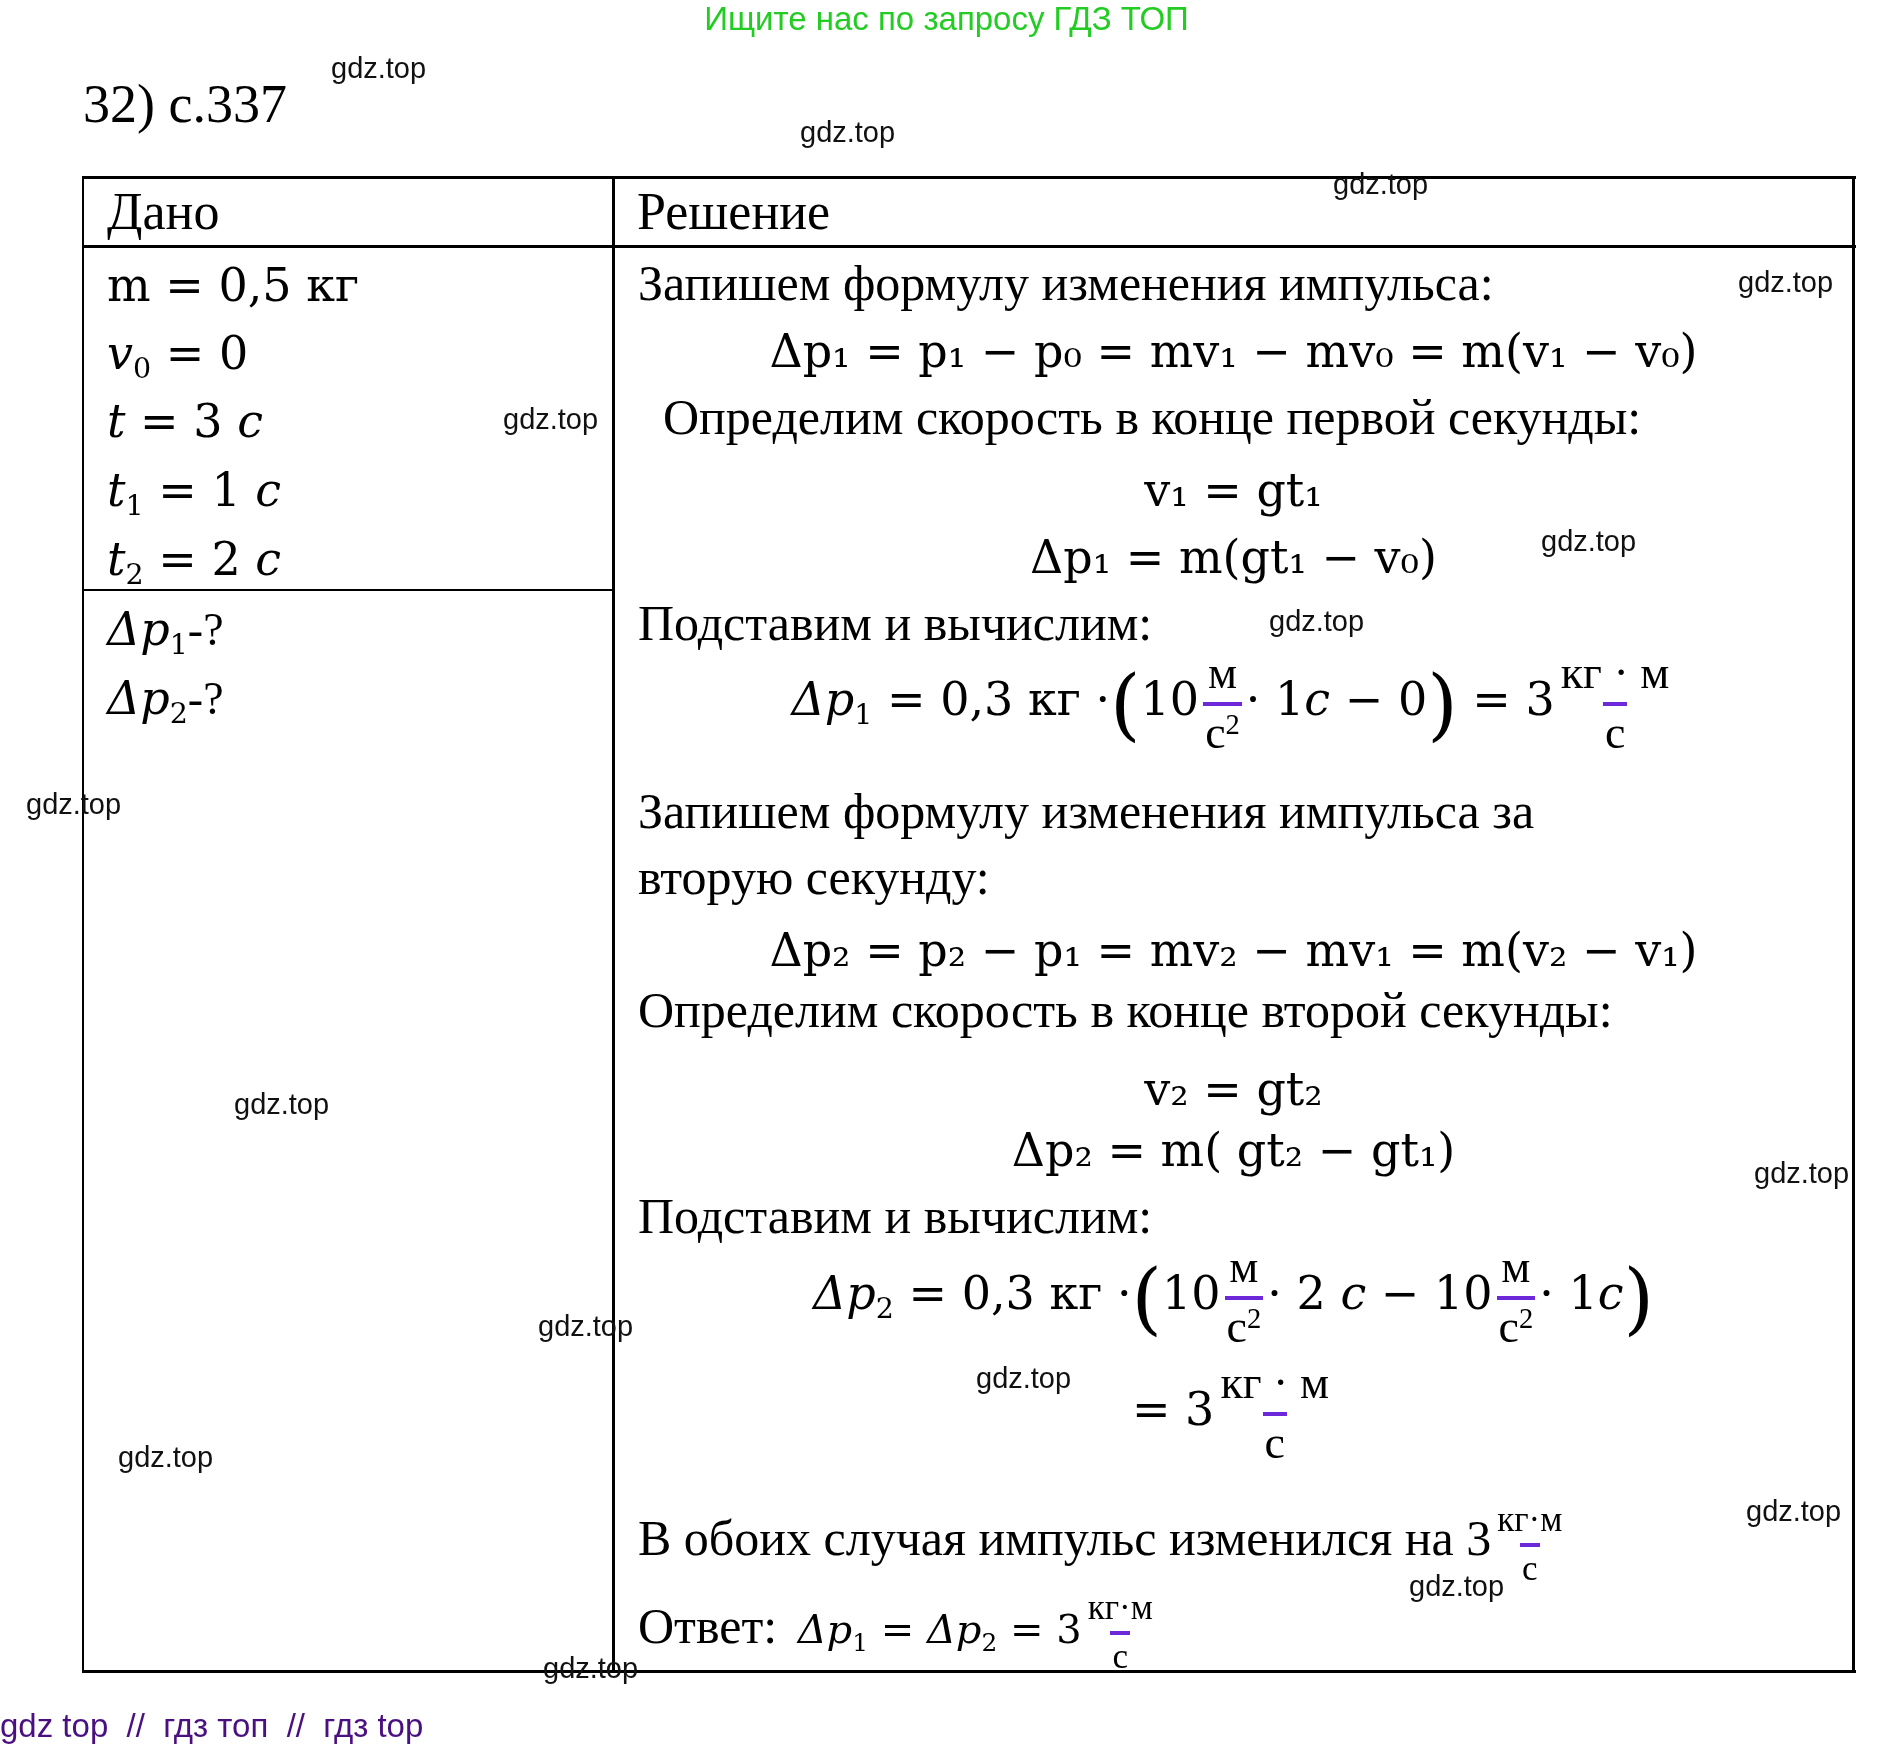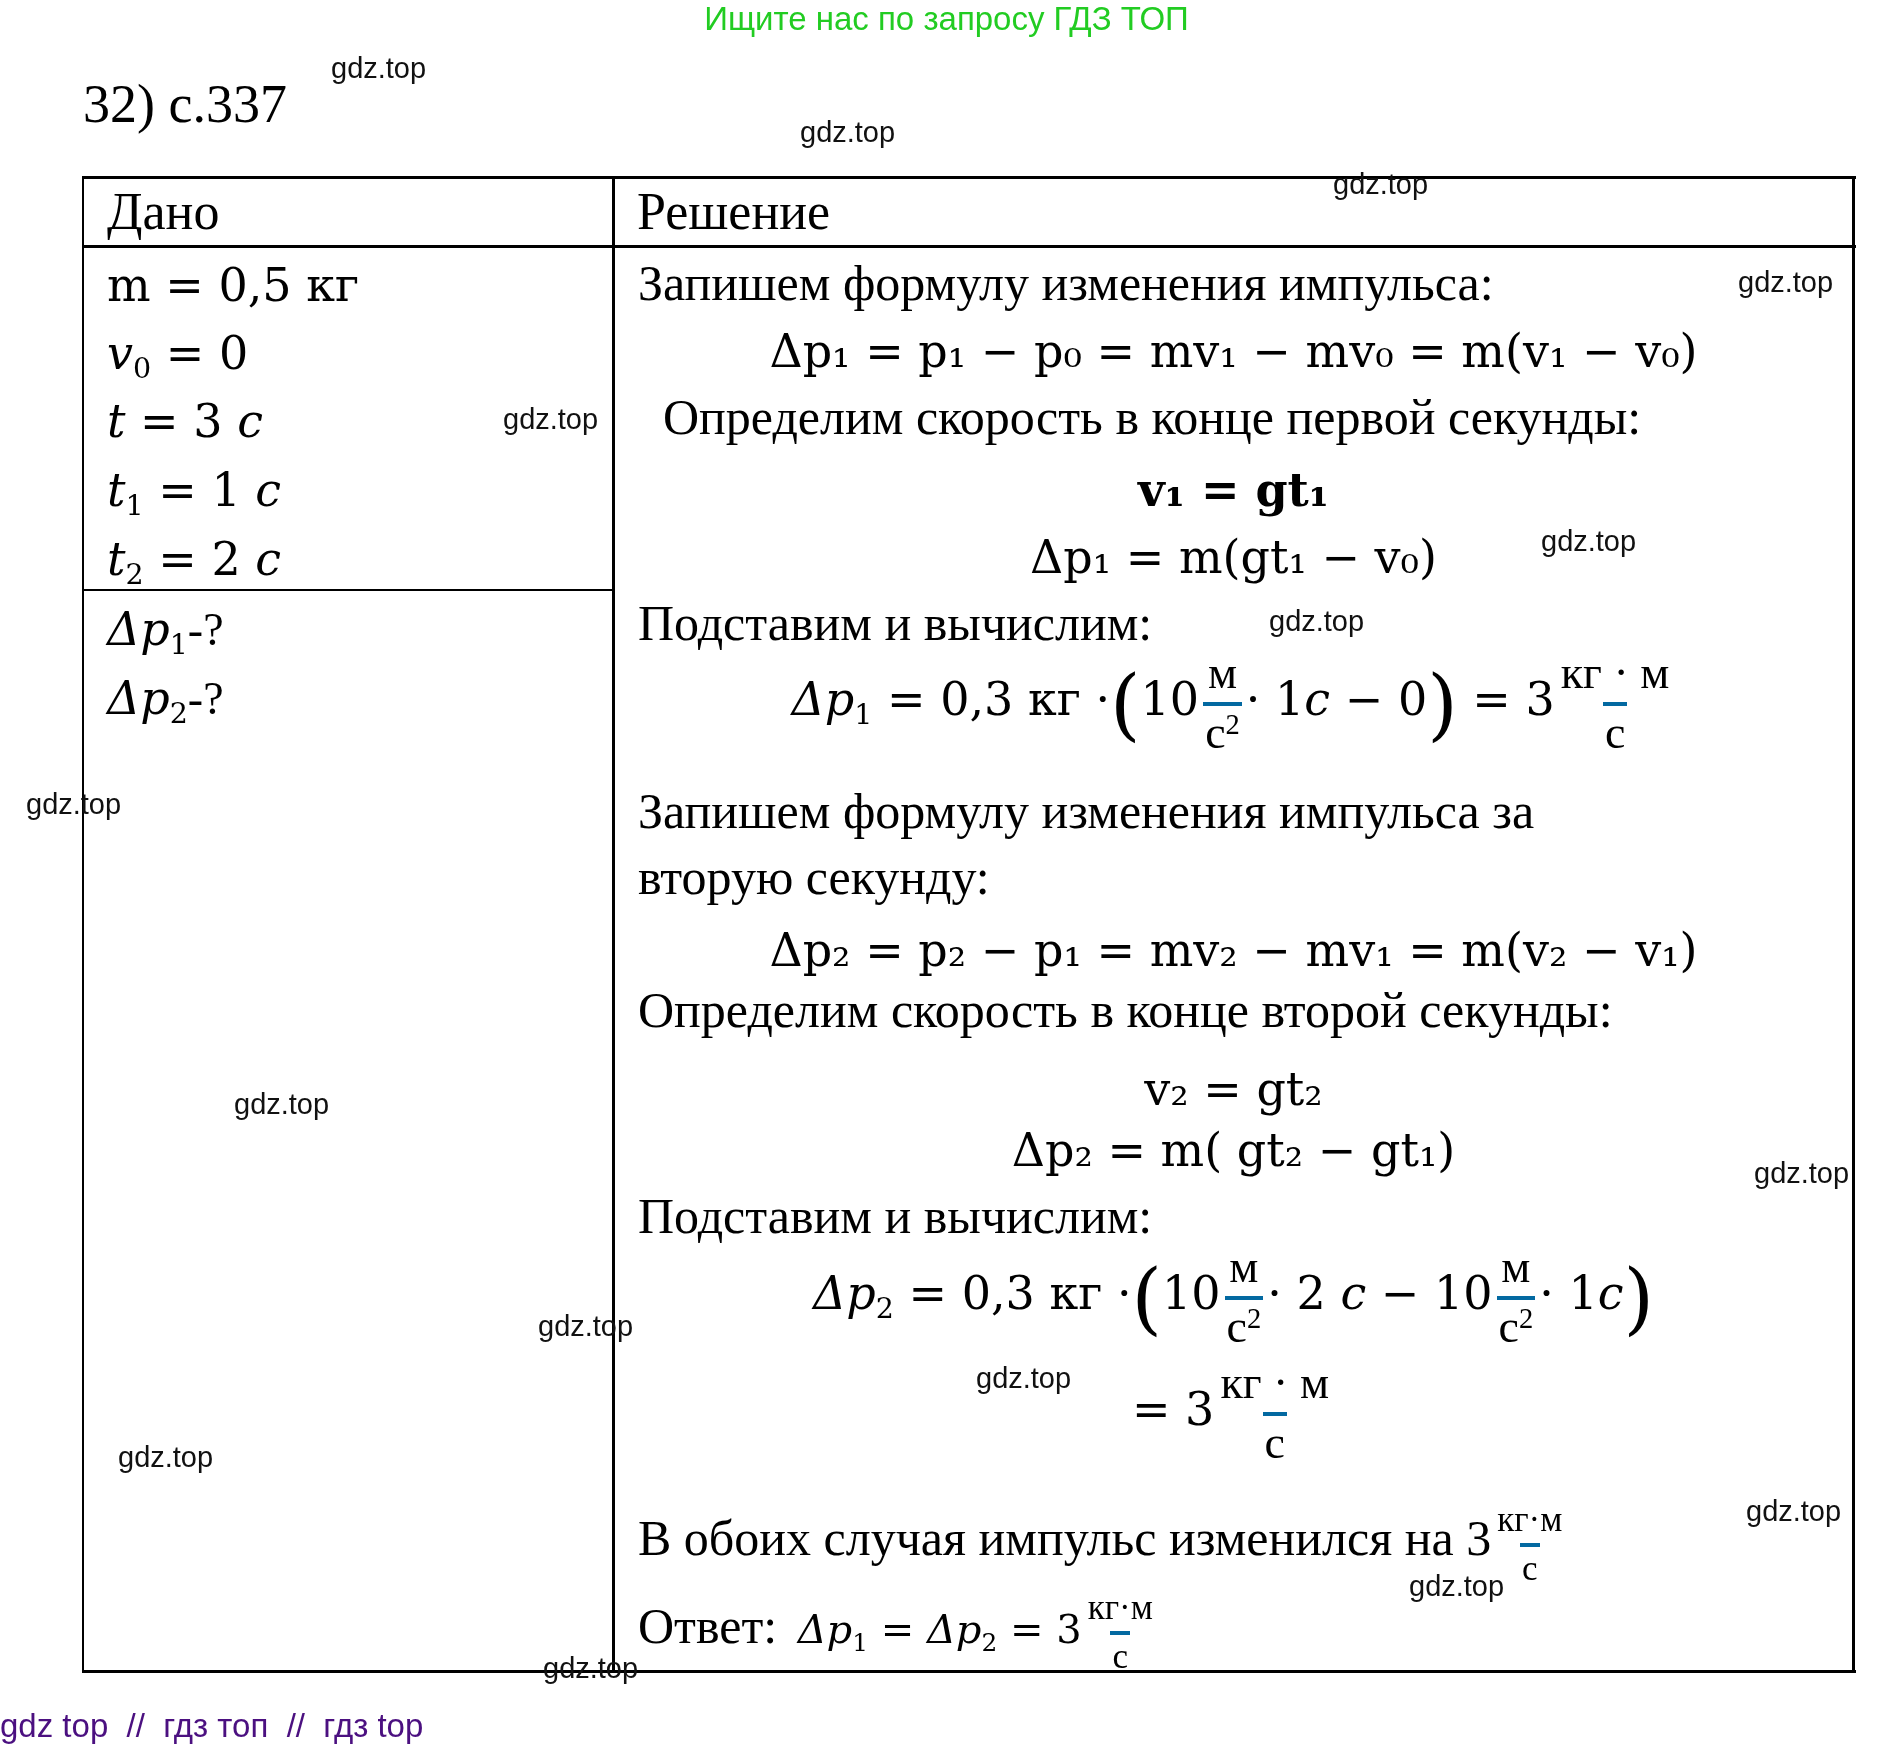--- a/index.html
+++ b/index.html
@@ -14,21 +14,21 @@
   .wm{font-size:29px;line-height:32px;color:#111;}
   .tbl-border{position:absolute;background:#000;}
   .hdr{font-size:52px;line-height:60px;}
   .txt{font-size:50px;line-height:58px;}
   .eq{font-size:46px;line-height:58px;}
   .eq i{font-style:italic;}
   .eq sub{font-size:0.62em;vertical-align:-0.32em;line-height:0;}
   .eq sup{font-size:0.62em;vertical-align:0.5em;line-height:0;}
   .frac{display:inline-flex;flex-direction:column;align-items:center;vertical-align:middle;line-height:1;margin:0 4px;}
   .frac .num{padding:0 2px 6px 2px;font-family:"Liberation Serif","DejaVu Serif",serif;}
-  .frac .den{border-top:4px solid #0369a1;padding:4px 2px 0 2px;font-family:"Liberation Serif","DejaVu Serif",serif;}
+  .frac .den{border-top:4px solid #6d28d9;padding:4px 2px 0 2px;font-family:"Liberation Serif","DejaVu Serif",serif;}
   .frac.small{font-size:0.7em;}
   .paren{font-size:1.7em;vertical-align:-0.2em;font-weight:200;}
   .center{position:absolute;left:613px;width:1241px;text-align:center;}
 </style>
 </head>
 <body>
 
 <div id="promo" class="abs sans">Ищите нас по запросу ГДЗ ТОП</div>
 
 <div id="title" class="abs serif">32) с.337</div>
@@ -66,21 +66,21 @@
   <i>Δp</i><sub>1</sub><span class="serif">-?</span>
 </div>
 <div class="abs math eq" style="left:107px;top:669px;">
   <i>Δp</i><sub>2</sub><span class="serif">-?</span>
 </div>
 
 <div class="abs serif txt" style="left:638px;top:254px;">Запишем формулу изменения импульса:</div>
 <div class="center math eq" style="top:322px;">Δp₁ = p₁ − p₀ = mv₁ − mv₀ = m(v₁ − v₀)</div>
 
 <div class="abs serif txt" style="left:638px;top:388px;margin-left:25px;">Определим скорость в конце первой секунды:</div>
-<div class="center math eq" style="top:461px;font-weight:bold;">v₁ = gt₁</div>
+<div class="center math eq" style="top:461px;">v₁ = gt₁</div>
 <div class="center math eq" style="top:528px;">Δp₁ = m(gt₁ −  v₀)</div>
 
 <div class="abs serif txt" style="left:638px;top:594px;">Подставим и вычислим:</div>
 <div class="center math eq" style="top:650px;">
   <span style="font-style:italic">Δp</span><sub>1</sub>
   <span>=</span>
   <span>0,3 кг</span>
   <span>·</span><span class="paren">(</span><span>10</span><span class="frac">
       <span class="num">м</span>
       <span class="den"><span>с</span><sup>2</sup></span>

